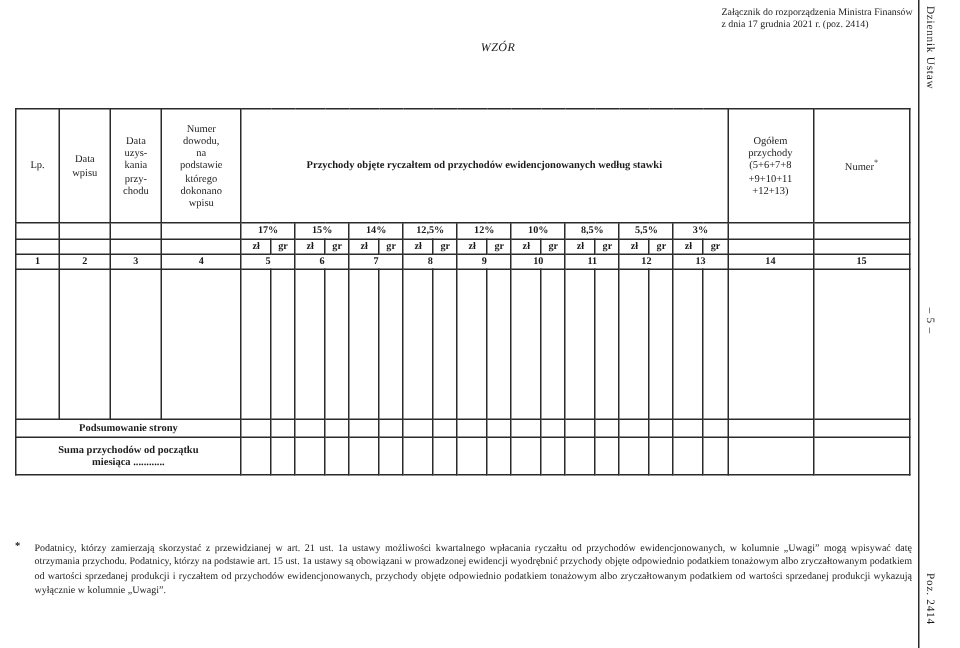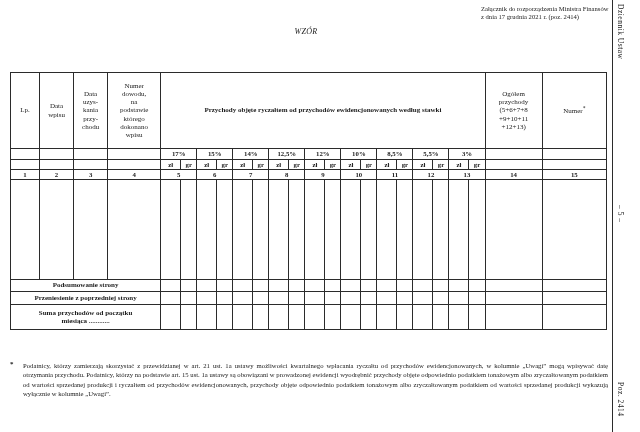--- a/index.html
+++ b/index.html
@@ -45,20 +45,21 @@
   .vtext-bottom { top: 382px; }
 
   
   .wzor-title {
     position: absolute;
     left: 0; top: 27px; width: 612px;
     text-align: center;
     font-style: italic;
     font-size: 8px;
     letter-spacing: 0.3px;
+    padding-left: 26px;
   }
   .main-title {
     position: absolute;
     left: 0; top: 51px; width: 612px;
     text-align: center;
     font-size: 9px;
     letter-spacing: 0.8px;
   }
 
   
@@ -297,43 +298,20 @@
       <td></td>
           <td></td>
       <td></td>
           <td></td>
       <td></td>
           <td></td>
       <td></td>
       <td></td>
     </tr>
 
-    <tr class="r-sum2">
-      <td class="sum-label" colspan="4">Przeniesienie z poprzedniej strony</td>
-      <td></td>
-          <td></td>
-      <td></td>
-          <td></td>
-      <td></td>
-          <td></td>
-      <td></td>
-          <td></td>
-      <td></td>
-          <td></td>
-      <td></td>
-          <td></td>
-      <td></td>
-          <td></td>
-      <td></td>
-          <td></td>
-      <td></td>
-          <td></td>
-      <td></td>
-      <td></td>
-    </tr>
 
     <tr class="r-sum3">
       <td class="sum-label" colspan="4">Suma przychodów od początku
 miesiąca ............</td>
       <td></td>
           <td></td>
       <td></td>
           <td></td>
       <td></td>
           <td></td>

